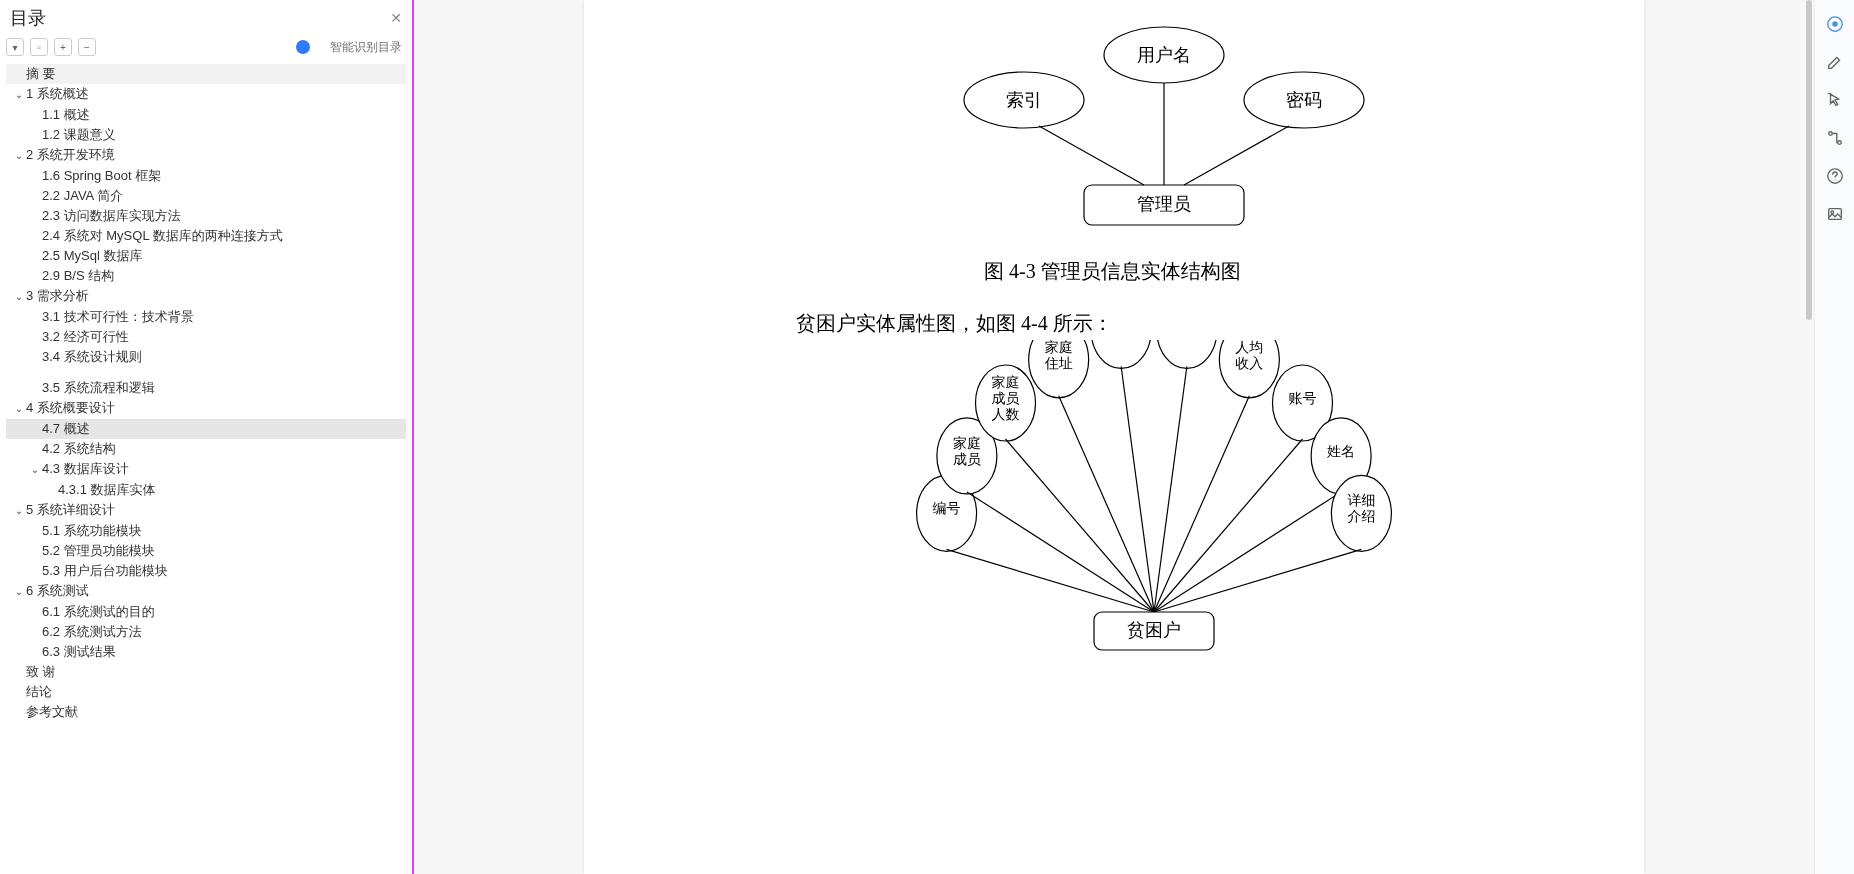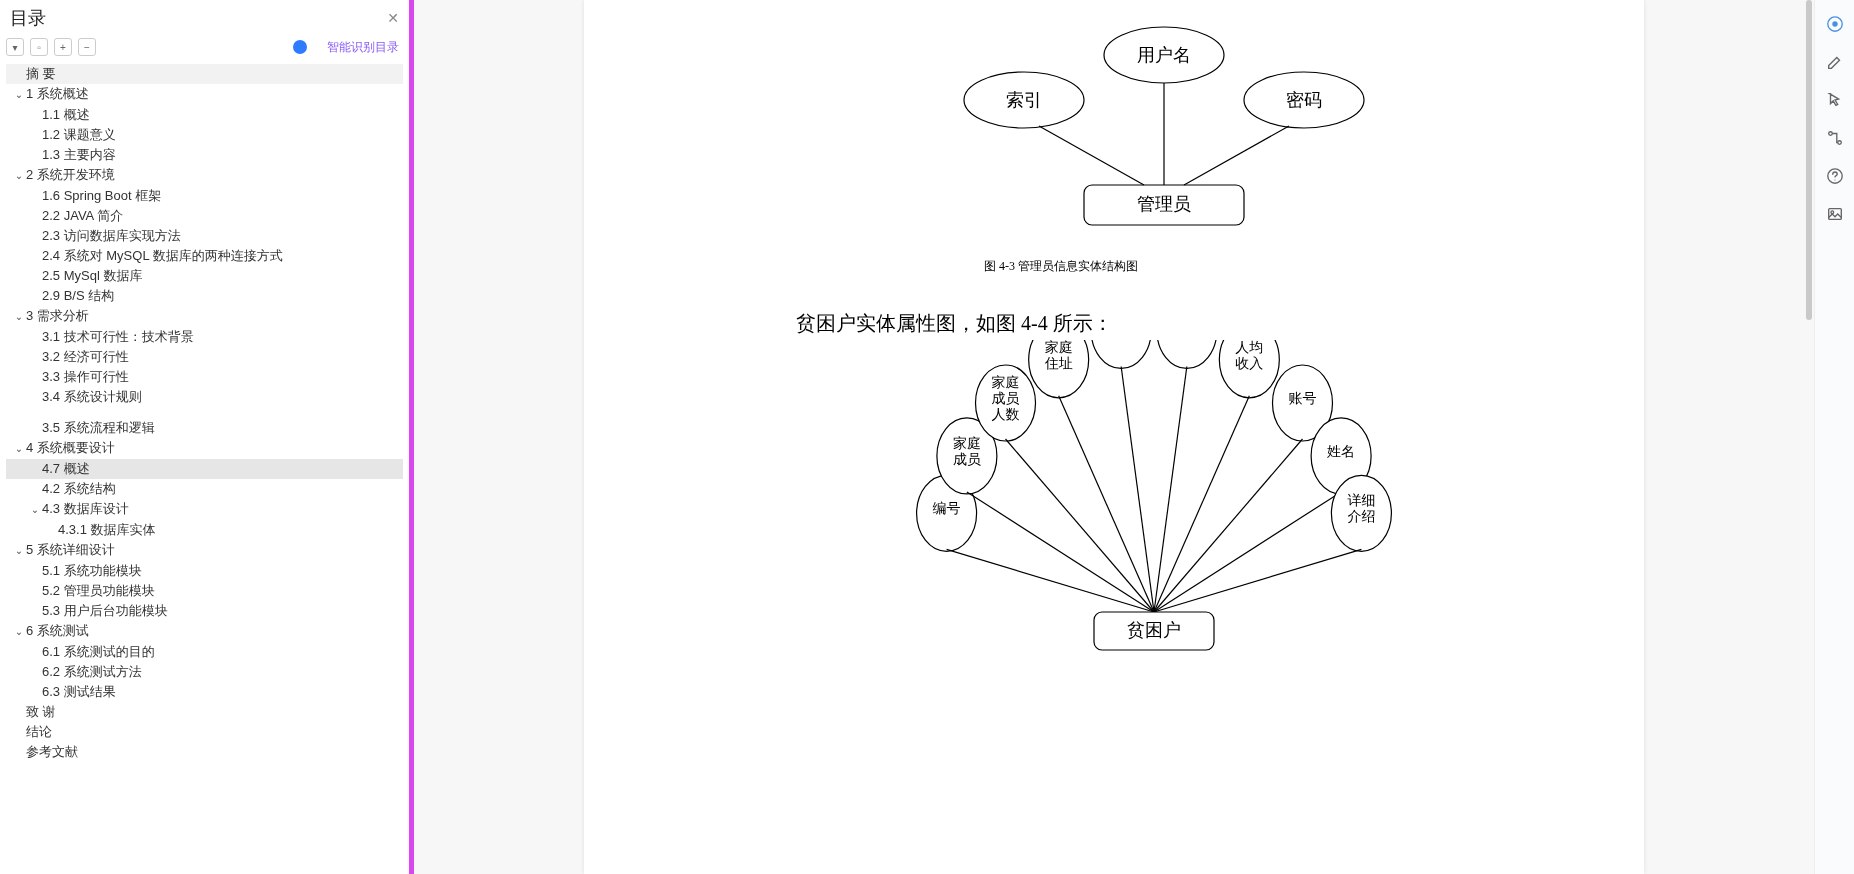--- a/index.html
+++ b/index.html
@@ -1,40 +1,40 @@
 <!DOCTYPE html>
 <html><head>
 <meta charset="utf-8">
 <style>
 * { box-sizing: border-box; margin: 0; padding: 0; }
 html, body { width: 100%; height: 100%; font-family: "Microsoft YaHei", Arial, sans-serif; background: #fff; color: #333; }
 .app { display: flex; width: 100%; height: 874px; }
 
 
-.sidebar { width: 414px; height: 100%; border-right: 5px solid #d946ef; display: flex; flex-direction: column; background: #fff; }
+.sidebar { width: 414px; height: 100%; border-right: 2px solid #d946ef; display: flex; flex-direction: column; background: #fff; }
 .side-hd { display: flex; align-items: center; justify-content: space-between; padding: 6px 10px 4px 10px; }
 .side-title { font-size: 18px; color: #222; }
 .close-x { font-size: 14px; color: #888; cursor: pointer; }
 .side-tools { display: flex; align-items: center; justify-content: space-between; padding: 4px 10px 6px 6px; }
 .tool-left { display: flex; gap: 6px; }
 .tool-btn { width: 18px; height: 18px; border: 1px solid #ccc; border-radius: 3px; display: flex; align-items: center; justify-content: center; font-size: 10px; cursor: pointer; color: #666; }
-.smart { display: flex; align-items: center; gap: 20px; font-size: 12px; color: #8b5cf6; }
+.smart { display: flex; align-items: center; gap: 20px; font-size: 12px; color: #737373; }
 .smart-dot { width: 14px; height: 14px; border-radius: 50%; background: #2f7bff; display: inline-block; }
 .toc { overflow: auto; padding: 2px 6px 10px 6px; flex: 1; }
 .toc-item { font-size: 13px; line-height: 18px; padding: 1px 4px; cursor: pointer; white-space: nowrap; overflow: hidden; text-overflow: ellipsis; }
 .toc-item.sel { background: #e6e6e6; }
 .toc-item.hl { background: #f2f2f2; }
 .chev { display: inline-block; width: 10px; text-align: center; color: #555; font-size: 10px; margin-right: 2px; }
 
 
 .doc-wrap { flex: 1; position: relative; overflow: hidden; background: #f7f7f7; }
 .doc-page { position: absolute; left: 50%; transform: translateX(-50%); top: 0; width: 1060px; height: 100%; background: #fff; box-shadow: 0 0 4px rgba(0,0,0,.1); }
 .doc-svg { position: absolute; left: 0; top: 0; }
 .cap { position: absolute; font-family: SimSun, serif; color: #000; }
-.cap1 { left: 400px; top: 258px; font-size: 12px; }
+.cap1 { left: 400px; top: 258px; font-size: 20px; }
 .cap2 { left: 212px; top: 310px; font-size: 20px; }
 
 
 .rtool { width: 40px; border-left: 1px solid #eee; display: flex; flex-direction: column; align-items: center; gap: 18px; padding-top: 14px; background: #fafbfc; }
 .rtool .ric { width: 20px; height: 20px; display: flex; align-items: center; justify-content: center; color: #666; cursor: pointer; }
 
 .scroll-ind { position: absolute; right: 2px; top: 0; width: 6px; height: 320px; background: #c9c9c9; border-radius: 3px; }
 </style>
 </head>
 <body>
@@ -56,32 +56,30 @@
       <div class="smart">
         <span class="smart-dot"></span>
         <span>智能识别目录</span>
       </div>
     </div>
     <div class="toc" id="toc">
         <div class="toc-item hl" style="padding-left: 20px;"><span>摘  要</span></div>
         <div class="toc-item" style="padding-left: 8px;"><span class="chev">⌄</span><span>1 系统概述</span></div>
         <div class="toc-item" style="padding-left: 36px;"><span>1.1 概述</span></div>
         <div class="toc-item" style="padding-left: 36px;"><span>1.2 课题意义</span></div>
-        <div class="toc-item" style="padding-left: 36px;"><span>1.3 主要内容</span></div>
         <div class="toc-item" style="padding-left: 8px;"><span class="chev">⌄</span><span>2 系统开发环境</span></div>
         <div class="toc-item" style="padding-left: 36px;"><span>1.6 Spring Boot 框架</span></div>
         <div class="toc-item" style="padding-left: 36px;"><span>2.2 JAVA 简介</span></div>
         <div class="toc-item" style="padding-left: 36px;"><span>2.3 访问数据库实现方法</span></div>
         <div class="toc-item" style="padding-left: 36px;"><span>2.4 系统对 MySQL 数据库的两种连接方式</span></div>
         <div class="toc-item" style="padding-left: 36px;"><span>2.5 MySql 数据库</span></div>
         <div class="toc-item" style="padding-left: 36px;"><span>2.9 B/S 结构</span></div>
         <div class="toc-item" style="padding-left: 8px;"><span class="chev">⌄</span><span>3 需求分析</span></div>
         <div class="toc-item" style="padding-left: 36px;"><span>3.1 技术可行性：技术背景</span></div>
         <div class="toc-item" style="padding-left: 36px;"><span>3.2 经济可行性</span></div>
-        <div class="toc-item" style="padding-left: 36px;"><span>3.3 操作可行性</span></div>
         <div class="toc-item" style="padding-left: 36px;"><span>3.4 系统设计规则</span></div>
         <div class="toc-item" style="padding-left: 36px; margin-top: 11px;"><span>3.5 系统流程和逻辑</span></div>
         <div class="toc-item" style="padding-left: 8px;"><span class="chev">⌄</span><span>4 系统概要设计</span></div>
         <div class="toc-item sel" style="padding-left: 36px;"><span>4.7 概述</span></div>
         <div class="toc-item" style="padding-left: 36px;"><span>4.2 系统结构</span></div>
         <div class="toc-item" style="padding-left: 24px;"><span class="chev">⌄</span><span>4.3 数据库设计</span></div>
         <div class="toc-item" style="padding-left: 52px;"><span>4.3.1 数据库实体</span></div>
         <div class="toc-item" style="padding-left: 8px;"><span class="chev">⌄</span><span>5 系统详细设计</span></div>
         <div class="toc-item" style="padding-left: 36px;"><span>5.1 系统功能模块</span></div>
         <div class="toc-item" style="padding-left: 36px;"><span>5.2 管理员功能模块</span></div>

